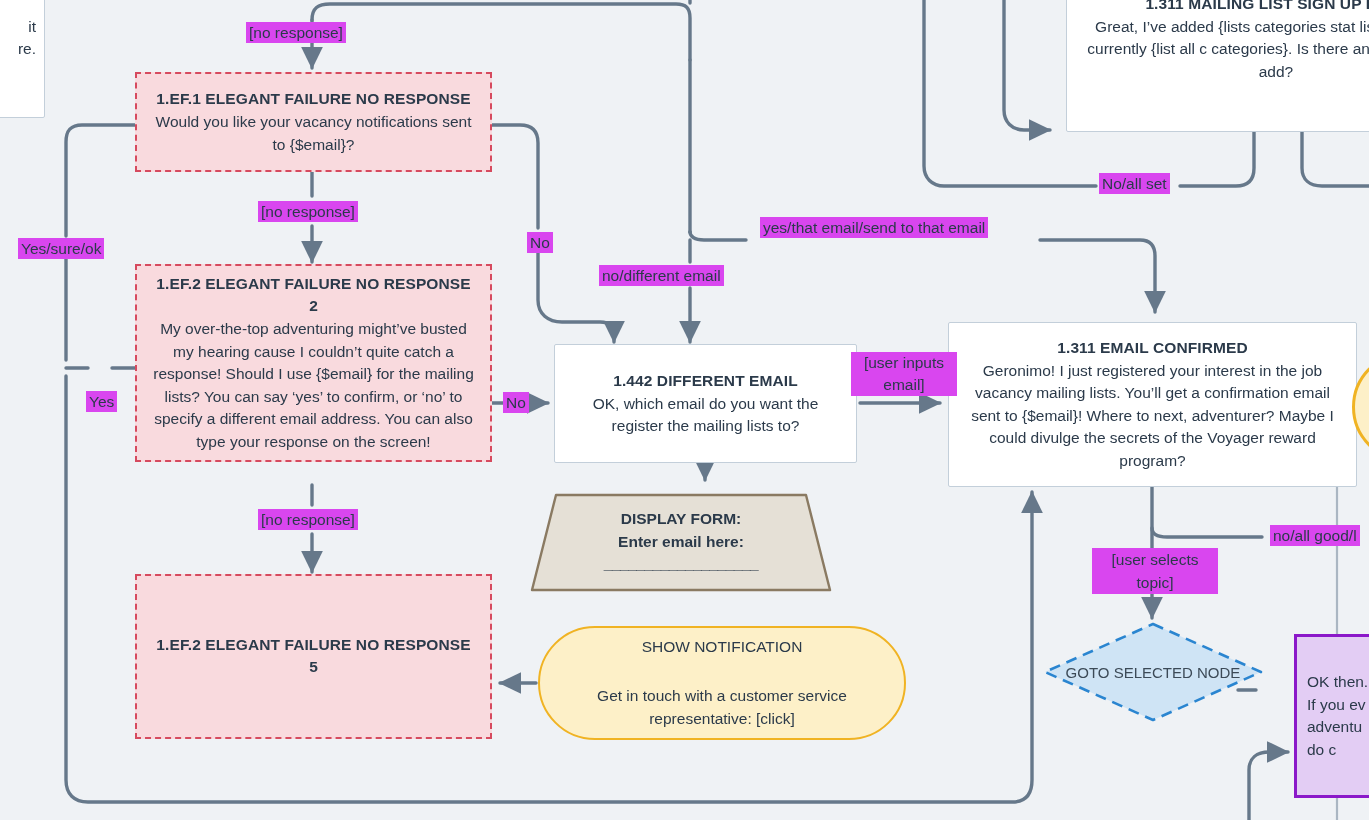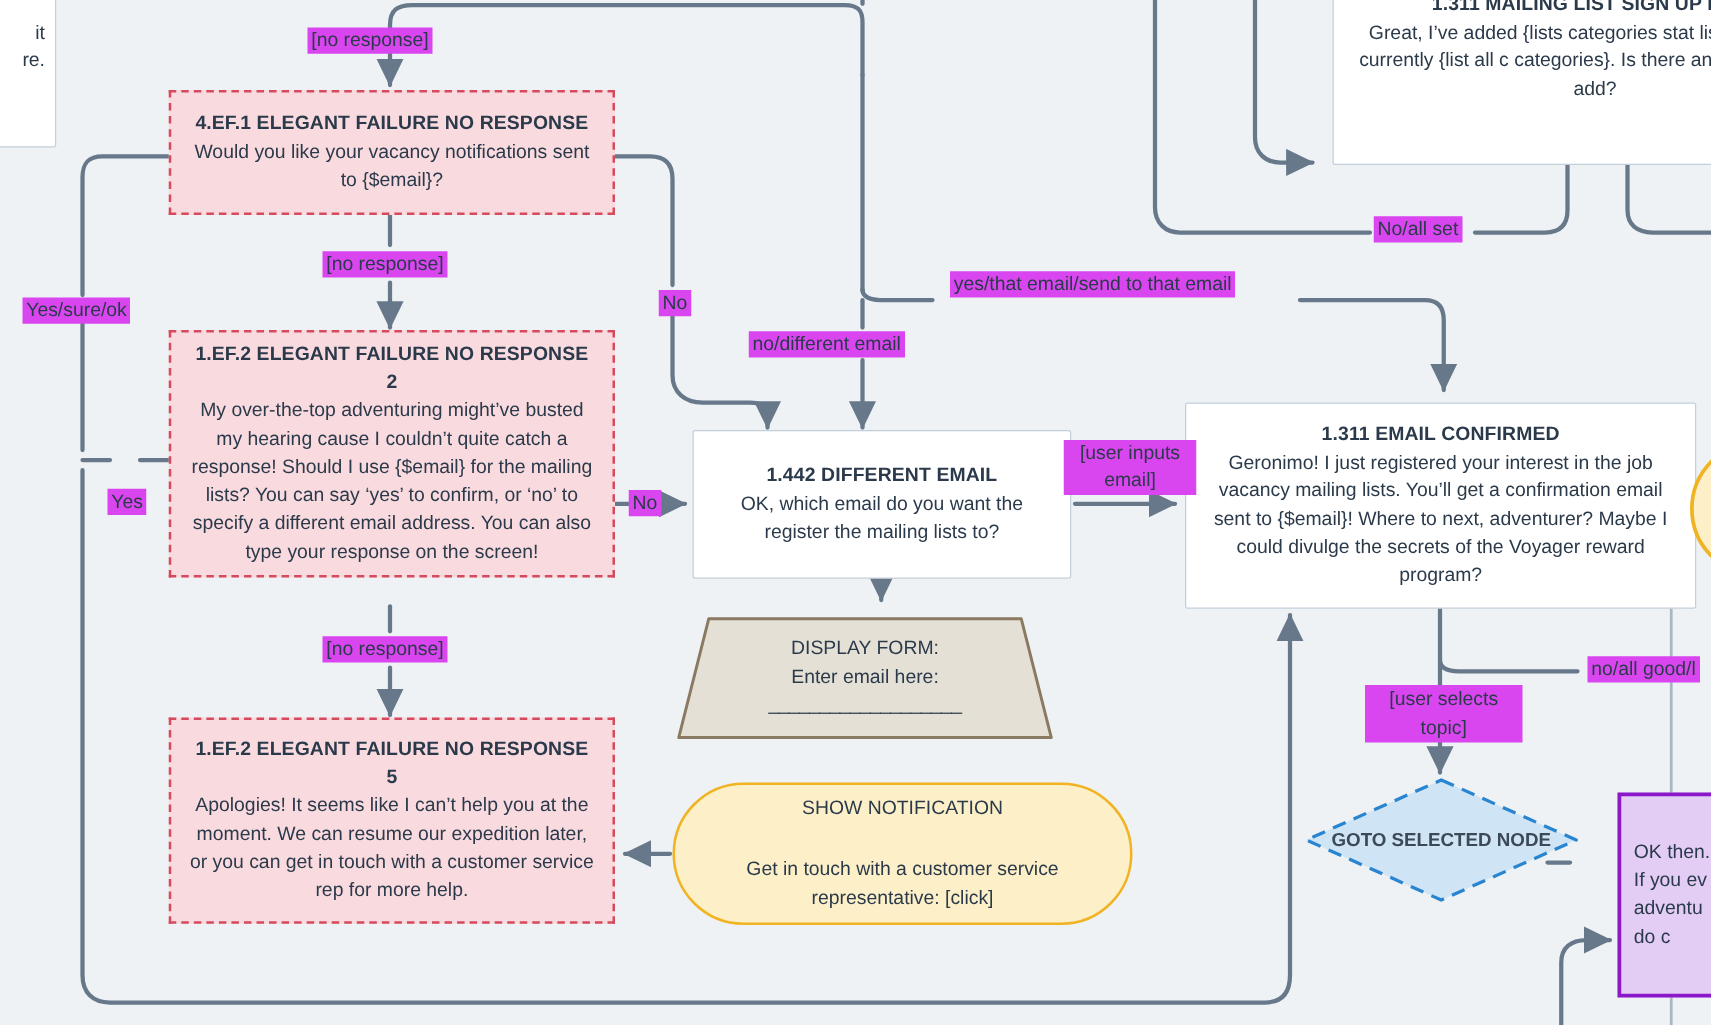--- a/index.html
+++ b/index.html
@@ -24,21 +24,21 @@
   
   .n-purple{background:#e3cdf4;border:3px solid #8b18c9;padding:10px 14px;}
   
   .n-yellow{background:#fdf0c8;border:2px solid #f0b323;border-radius:62px;padding:10px 18px;}
   
   .n-form{background:transparent;border:0;}
   .n-form .shape{position:absolute;inset:0;}
   .n-form .inner{position:relative;z-index:2;display:flex;flex-direction:column;
         align-items:center;justify-content:center;width:100%;height:100%;}
   
-  .n-diamond{background:transparent;font-weight:bold;}
+  .n-diamond{background:transparent;}
   .n-diamond .inner{position:relative;z-index:2;font-size:15px;color:#3c4a57;}
 
   .elabel{position:absolute;font-size:15.5px;line-height:21px;color:#2b3a4a;text-align:center;
           background:#d946ef;padding:0 3px;white-space:pre;}
   .elabel.wrap{white-space:normal;}
 </style>
 </head>
 <body>
 
 <div id="canvas">
@@ -111,40 +111,39 @@
       <path d="M1337,0 L1337,0"></path>
     </g>
   </svg>
 
   <div class="node n-white" style="left:-70px;top:-42px;width:115px;height:160px;align-items:flex-end;padding-right:8px;">
     <div class="bdy">it</div>
     <div class="bdy">re.</div>
   </div>
 
   <div class="node n-pink" style="left:135px;top:72px;width:357px;height:100px;">
-    <div class="ttl">4.EF.1 ELEGANT FAILURE NO RESPONSE</div>
+    <div class="ttl">1.EF.1 ELEGANT FAILURE NO RESPONSE</div>
     <div class="bdy" style="max-width:320px;">Would you like your vacancy notifications sent to {$email}?</div>
   </div>
 
   <div class="node n-pink" style="left:135px;top:264px;width:357px;height:198px;">
     <div class="ttl">1.EF.2 ELEGANT FAILURE NO RESPONSE 2</div>
     <div class="bdy" style="max-width:328px;">My over-the-top adventuring might’ve busted my hearing cause I couldn’t quite catch a response! Should I use {$email} for the mailing lists? You can say ‘yes’ to confirm, or ‘no’ to specify a different email address. You can also type your response on the screen!</div>
   </div>
 
   <div class="node n-pink" style="left:135px;top:574px;width:357px;height:165px;">
     <div class="ttl">1.EF.2 ELEGANT FAILURE NO RESPONSE 5</div>
-    <div class="bdy" style="max-width:324px;">Apologies! It seems like I can’t help you at the moment. We can resume our expedition later, or you can get in touch with a customer service rep for more help.</div>
   </div>
 
   <div class="node n-white" style="left:554px;top:344px;width:303px;height:119px;">
     <div class="ttl">1.442 DIFFERENT EMAIL</div>
     <div class="bdy" style="max-width:262px;">OK, which email do you want the register the mailing lists to?</div>
   </div>
 
-  <div class="node n-form" style="left:511px;top:492px;width:362px;height:100px;">
+  <div class="node n-form" style="left:500px;top:492px;width:362px;height:100px;font-weight:bold;">
     <svg class="shape" viewBox="0 0 362 100" preserveAspectRatio="none">
       <path d="M32,98 L56,3 L306,3 L330,98 Z" fill="#e5e0d6" stroke="#8a7a62" stroke-width="2.4" stroke-linejoin="round"></path>
     </svg>
     <div class="inner">
       <div class="bdy">DISPLAY FORM:</div>
       <div class="bdy">Enter email here:</div>
       <div class="bdy" style="letter-spacing:-0.5px;">___________________</div>
     </div>
   </div>
 

